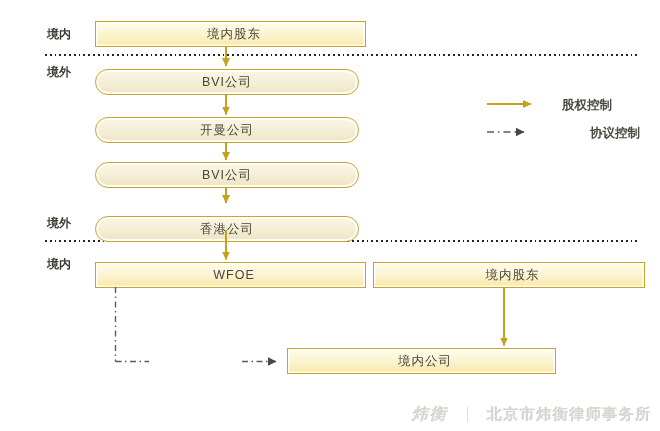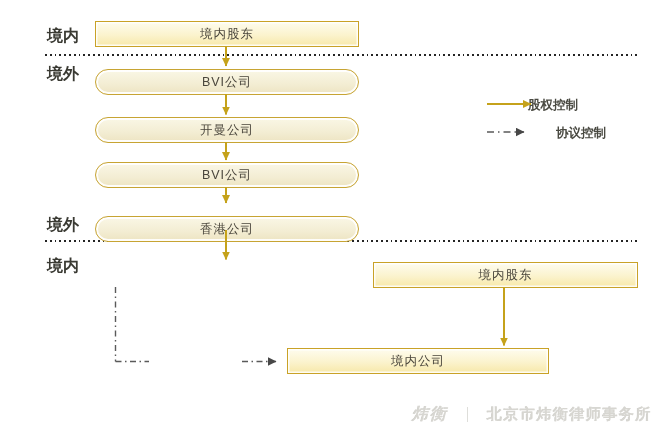--- a/index.html
+++ b/index.html
@@ -1,35 +1,36 @@
 <!DOCTYPE html>
 <html><head>
 <meta charset="utf-8">
 <style>
   html,body { margin:0; padding:0; background:#ffffff; }
   .canvas {
     position:relative; width:660px; height:431px; background:#ffffff;
     font-family:"Liberation Sans","DejaVu Sans",sans-serif; overflow:hidden;
   }
   .region-label {
-    position:absolute; left:47px; font-size:16px; font-weight:bold;
+    position:absolute; left:47px; font-size:12px; font-weight:bold;
     color:#3a3a33; white-space:nowrap;
   }
   .separator {
     position:absolute; left:45px; width:592px; height:2px;
     background-image:repeating-linear-gradient(90deg,#242424 0 1.8px,transparent 1.8px 4.8px);
   }
   .node {
     position:absolute; display:flex; align-items:center; justify-content:center;
     font-size:12.5px; color:#4a463c; white-space:nowrap; letter-spacing:1px;
   }
   .rect-node {
     border:1px solid #C9A227;
     background:linear-gradient(#FEFCEE 0%,#FBF3CD 55%,#F7E8A9 100%);
     box-shadow:inset 0 0 0 1.5px rgba(255,255,255,.85);
+    padding-left:7px;
   }
   .pill-node {
     border:1.5px solid #C7A433; border-radius:13px;
     background:linear-gradient(#FAF7E6 0%,#F3EDD3 60%,#EDE4C2 100%);
     box-shadow:inset 0 0 0 2px rgba(255,255,255,.9);
   }
   .main-col { left:95px; width:262px; height:24px; }
   .n-top-sh   { top:21px; }
   .n-bvi1     { top:69px; }
   .n-cayman   { top:117px; }
@@ -39,21 +40,21 @@
   .n-right-sh { left:373px; width:263px; height:24px; top:262px; }
   .n-dom-co   { left:287px; width:260px; height:24px; top:348px; }
 
   .agreements {
     position:absolute; left:152px; top:303px; font-size:11.5px; line-height:13px;
     color:#33332d;
   }
   .agreements div { white-space:nowrap; }
 
   .legend-label {
-    position:absolute; left:528px; font-size:12.5px; font-weight:bold;
+    position:absolute; left:562px; font-size:12.5px; font-weight:bold;
     color:#4a4a42; white-space:nowrap;
   }
   .legend-equity   { top:97px; }
   .legend-contract { top:125px;margin-left:28px; }
 
   .overlay-svg { position:absolute; left:0; top:0; pointer-events:none; }
 
   .watermark {
     position:absolute; top:402px; right:8px; height:24px;
     display:flex; align-items:center; gap:19px;
@@ -77,20 +78,21 @@
   <div class="region-label" style="top:256px;">境内</div>
 
   <div class="separator" style="top:54px;"></div>
   <div class="separator" style="top:240px;"></div>
 
   <div class="node rect-node main-col n-top-sh">境内股东</div>
   <div class="node pill-node main-col n-bvi1">BVI公司</div>
   <div class="node pill-node main-col n-cayman">开曼公司</div>
   <div class="node pill-node main-col n-bvi2">BVI公司</div>
   <div class="node pill-node main-col n-hk">香港公司</div>
+  <div class="node rect-node main-col n-wfoe">WFOE</div>
 
   <div class="node rect-node n-right-sh">境内股东</div>
   <div class="node rect-node n-dom-co">境内公司</div>
 
 
   <div class="legend-label legend-equity">股权控制</div>
   <div class="legend-label legend-contract">协议控制</div>
 
   <svg class="overlay-svg" width="660" height="431" viewBox="0 0 660 431">
     <defs>

